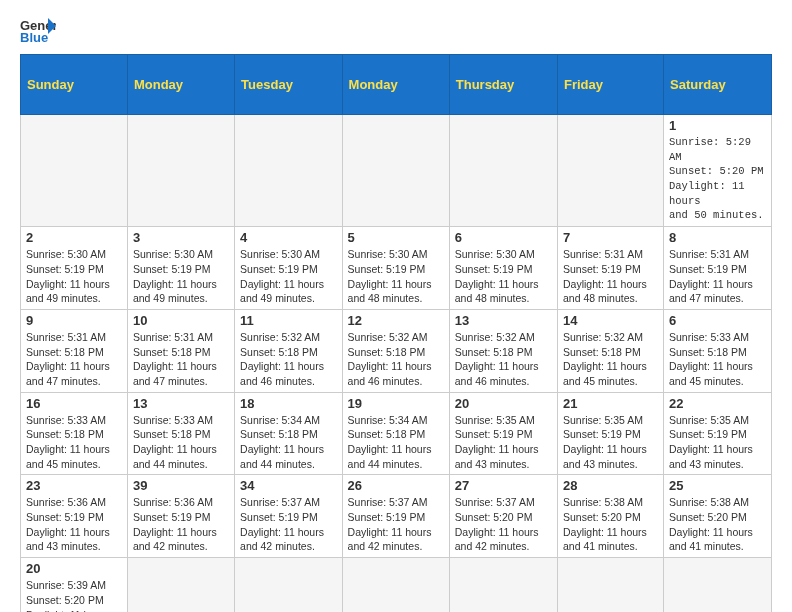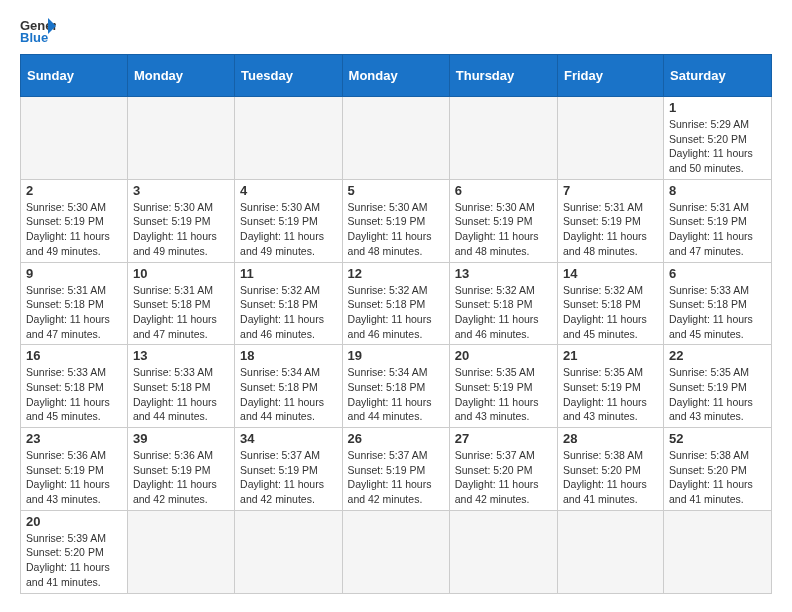--- a/index.html
+++ b/index.html
@@ -37,23 +37,23 @@
       font-size: 14px;
       color: #555;
     }
     .calendar {
       width: 100%;
       border-collapse: collapse;
       border: 1px solid #ccc;
     }
     .calendar th {
       background: #1a73c8;
-      color: #ffffff;
+      color: #fde047;
       text-align: left;
-      padding: 13px 6px;
+      padding: 22px 6px;
       font-size: 13px;
       font-weight: bold;
       border: 1px solid #1560a8;
     }
     .calendar td {
       vertical-align: top;
       border: 1px solid #ccc;
       padding: 3px 5px;
       width: 113px;
       min-height: 70px;
@@ -111,21 +111,21 @@
   <tbody id="calendar-body">
   <tr>
         <td class="empty"></td>
         <td class="empty"></td>
         <td class="empty"></td>
         <td class="empty"></td>
         <td class="empty"></td>
         <td class="empty"></td>
         <td>
           <span class="day-number">1</span>
-          <div class="day-info" style="white-space: pre-line;">Sunrise: 5:29 AM
+          <div class="day-info" style="white-space: pre-line; font-family: Liberation Mono, monospace;">Sunrise: 5:29 AM
 Sunset: 5:20 PM
 Daylight: 11 hours
 and 50 minutes.</div>
         </td>
       </tr>
       <tr>
         <td>
           <span class="day-number">2</span>
           <div class="day-info" style="white-space: pre-line;">Sunrise: 5:30 AM
 Sunset: 5:19 PM
@@ -314,21 +314,21 @@
 and 42 minutes.</div>
         </td>
         <td>
           <span class="day-number">28</span>
           <div class="day-info" style="white-space: pre-line;">Sunrise: 5:38 AM
 Sunset: 5:20 PM
 Daylight: 11 hours
 and 41 minutes.</div>
         </td>
         <td>
-          <span class="day-number">52</span>
+          <span class="day-number">25</span>
           <div class="day-info" style="white-space: pre-line;">Sunrise: 5:38 AM
 Sunset: 5:20 PM
 Daylight: 11 hours
 and 41 minutes.</div>
         </td>
       </tr>
       <tr>
         <td>
           <span class="day-number">20</span>
           <div class="day-info" style="white-space: pre-line;">Sunrise: 5:39 AM

